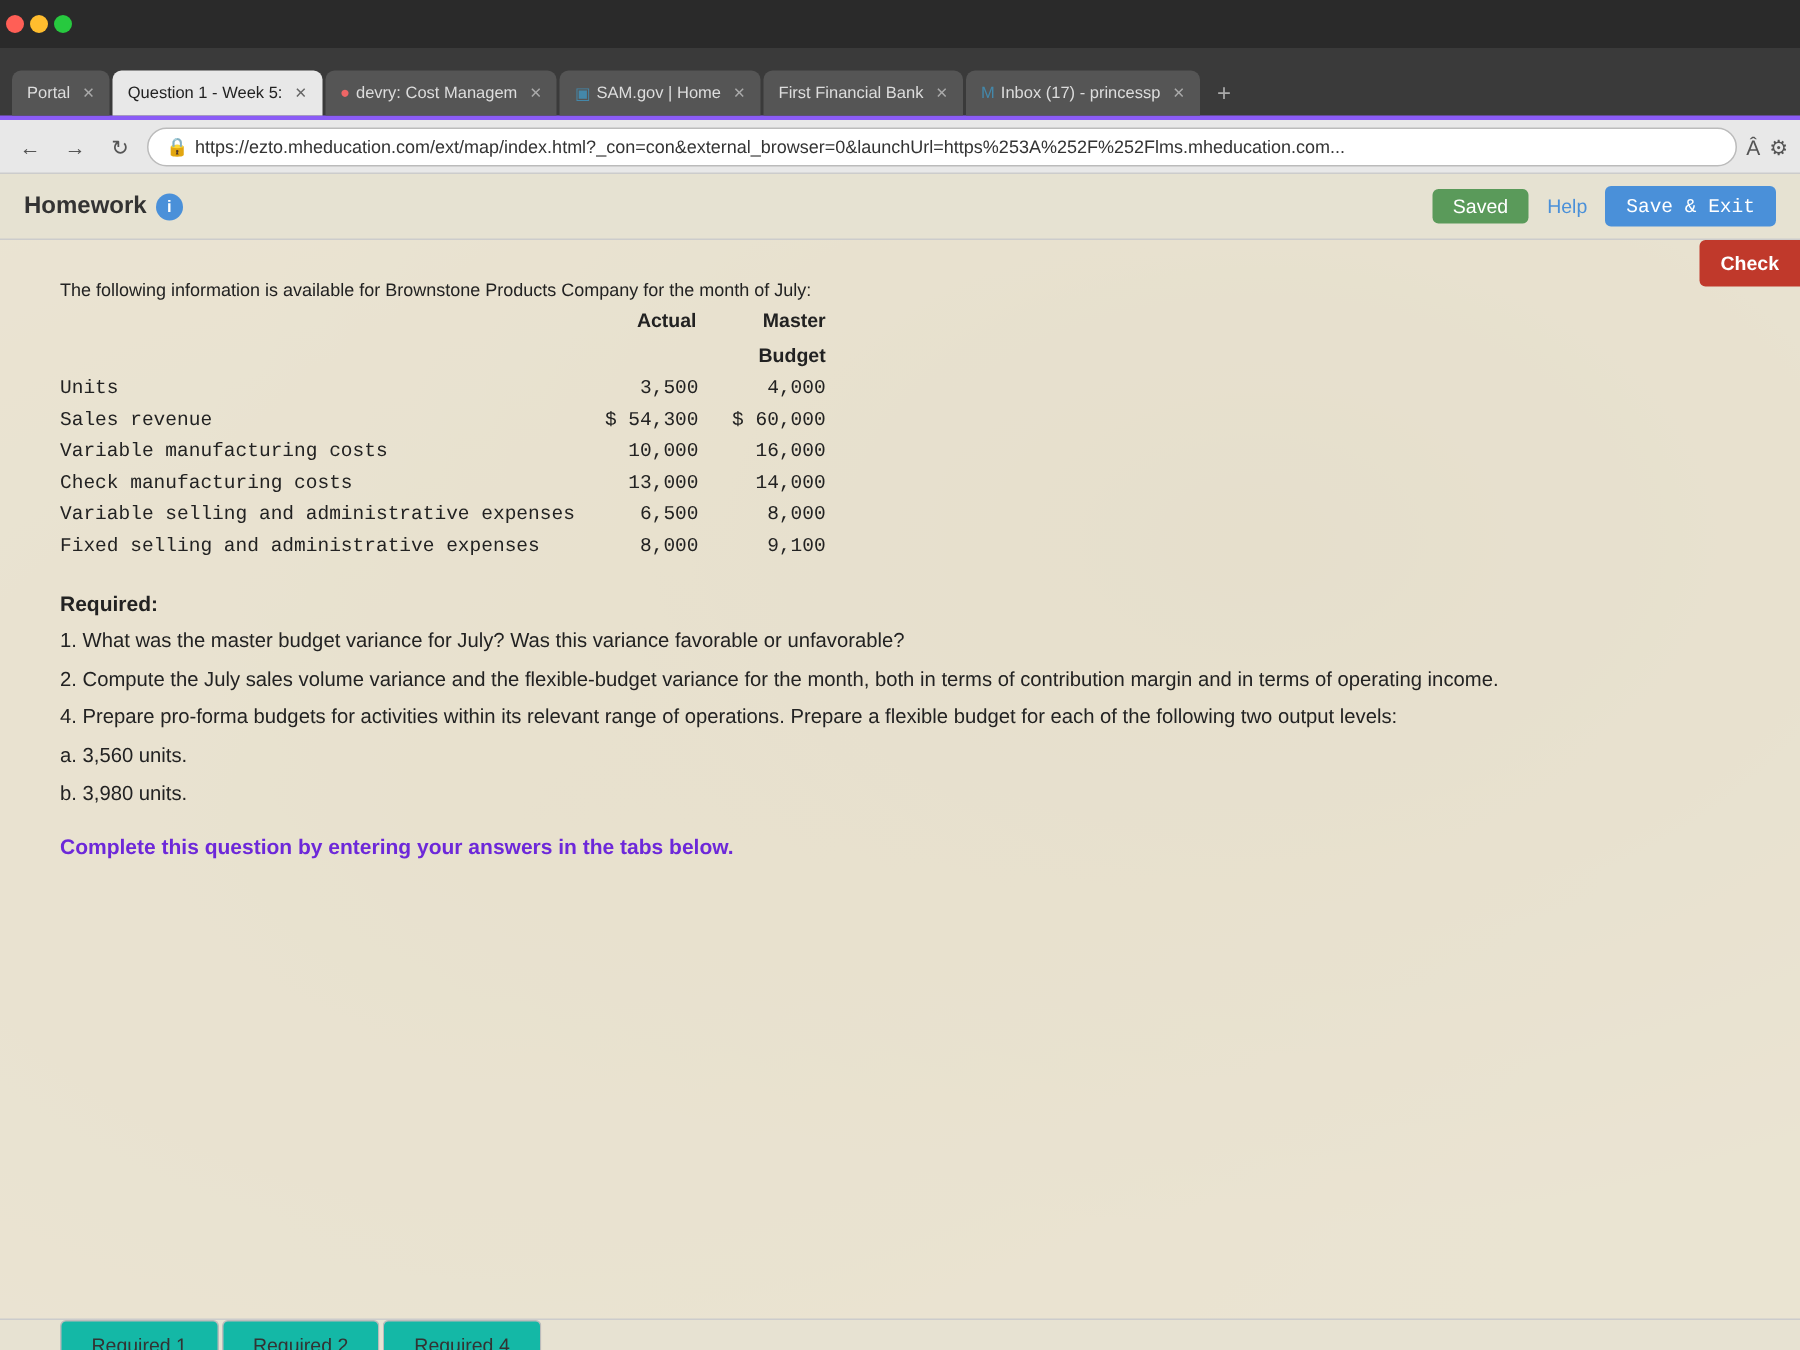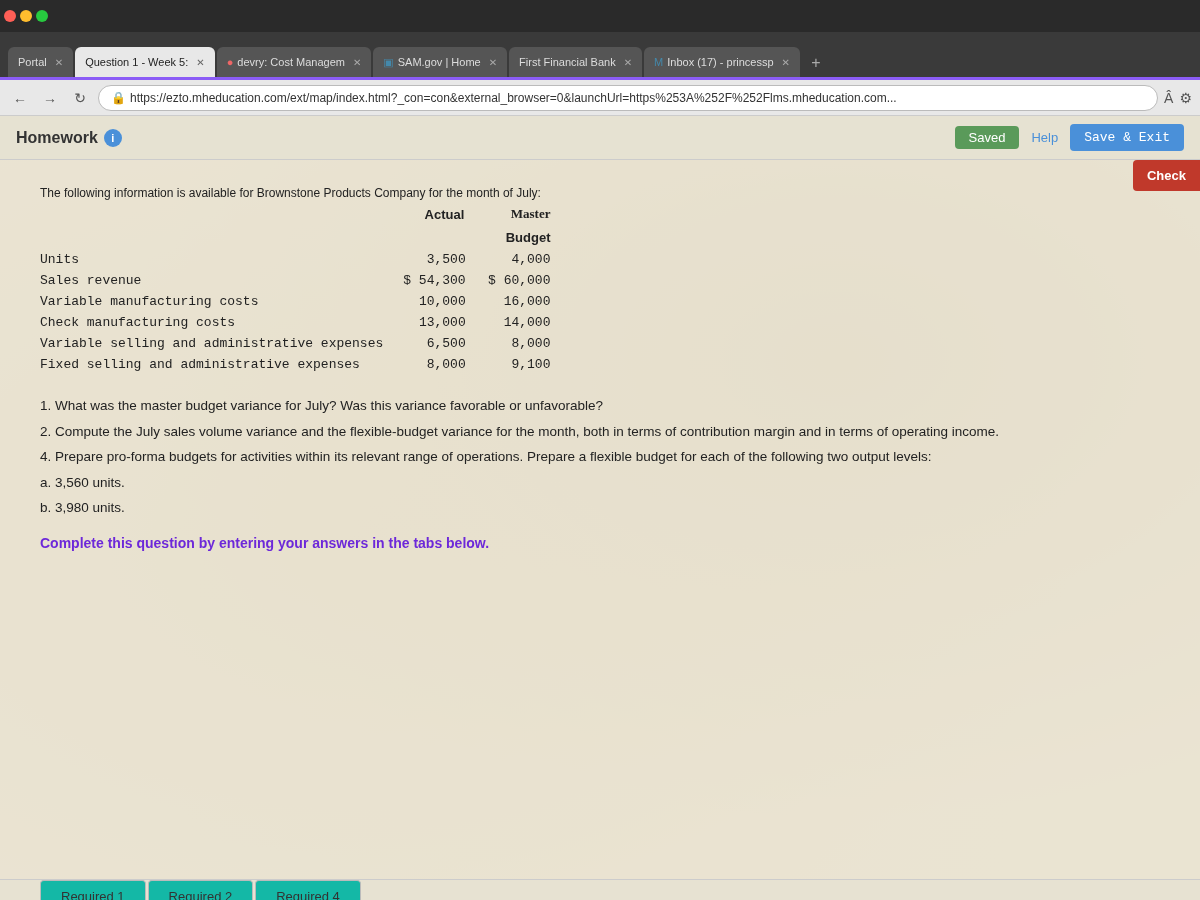--- a/index.html
+++ b/index.html
@@ -429,21 +429,21 @@
   <div class="question-content">
 
     <p class="question-intro">The following information is available for Brownstone Products Company for the month of July:</p>
 
     <div class="data-table">
       <table>
         <thead>
           <tr>
             <th style="text-align:left;"></th>
             <th>Actual</th>
-            <th style="text-align:right;font-family:Liberation Serif, serif;">Master</th>
+            <th style="text-align:right;">Master</th>
           </tr>
           <tr>
             <th style="text-align:left;"></th>
             <th></th>
             <th style="text-align:center;">Budget</th>
           </tr>
         </thead>
         <tbody id="table-body">
         <tr>
     <td class="label">Units</td>
@@ -473,20 +473,21 @@
             <tr>
     <td class="label">Fixed selling and administrative expenses</td>
     <td>8,000</td>
     <td>9,100</td>
   </tr>
           </tbody>
       </table>
     </div>
 
     <div class="required-section">
+      <p class="required-title">Required:</p>
       <div id="required-items-container">
           <p class="required-text">1. What was the master budget variance for July? Was this variance favorable or unfavorable?</p>
           <p class="required-text">2. Compute the July sales volume variance and the flexible-budget variance for the month, both in terms of contribution margin and in terms of operating income.</p>
           <p class="required-text">4. Prepare pro-forma budgets for activities within its relevant range of operations. Prepare a flexible budget for each of the following two output levels:</p>
           <p class="required-text">a. 3,560 units.</p>
           <p class="required-text">b. 3,980 units.</p>
         </div>
     </div>
 
     <p class="complete-text">Complete this question by entering your answers in the tabs below.</p>

